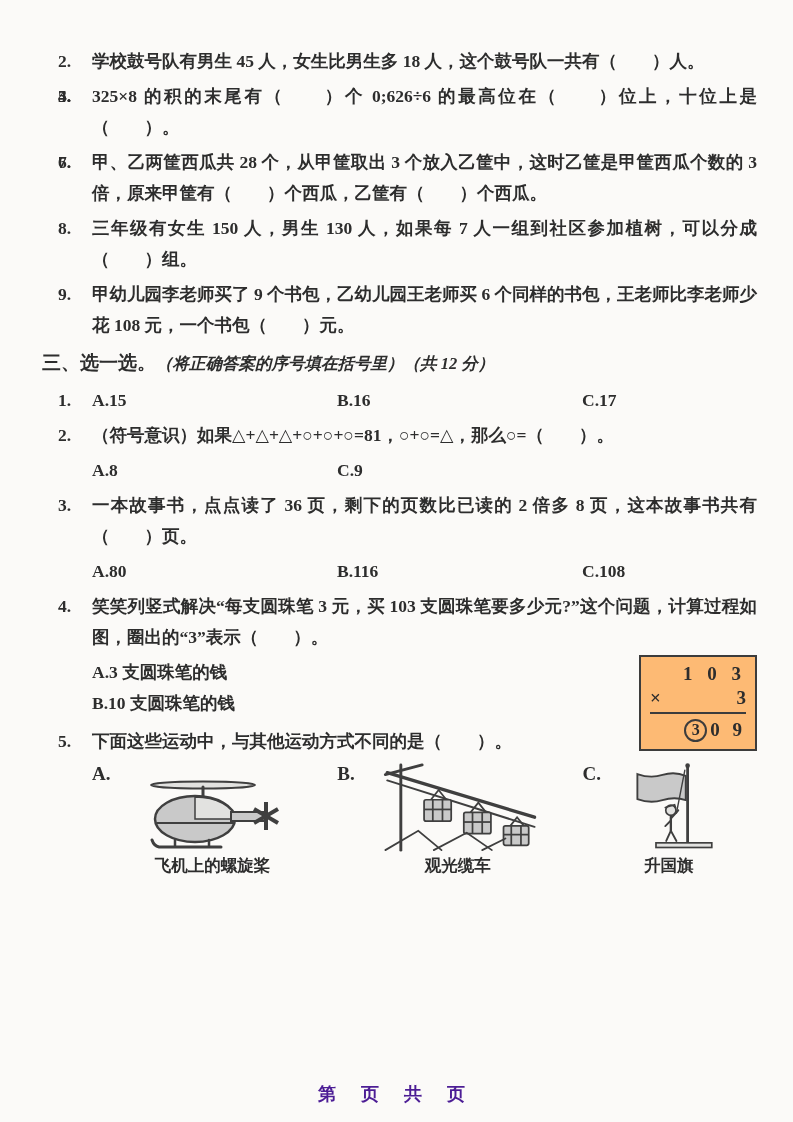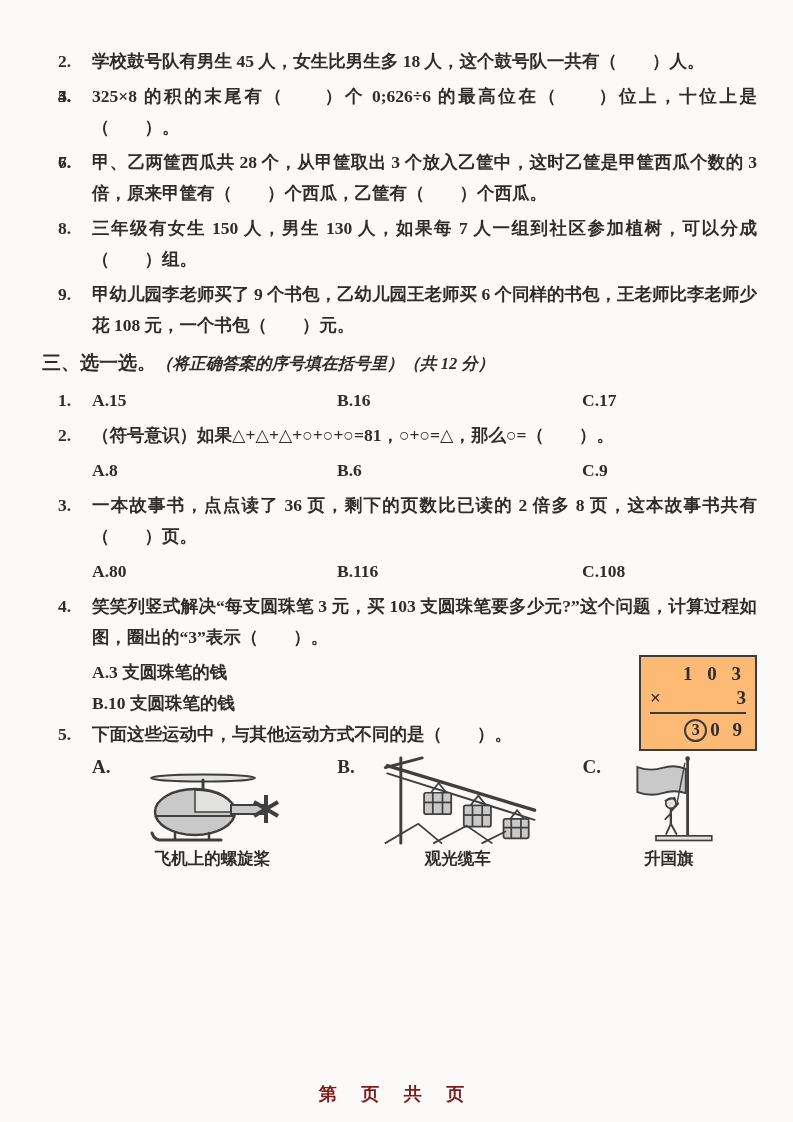--- a/index.html
+++ b/index.html
@@ -14,21 +14,21 @@
     font-size:17.5px; line-height:31px; font-weight:600; text-align:justify;
   }
   .qnum { position:absolute; left:16px; top:0; font-weight:700; }
   .section-head { margin:6px 0 6px; line-height:31px; }
   .sec-title { font-weight:700; font-size:19px; }
   .sec-hint { font-style:italic; font-size:16.5px; font-weight:600; }
   .opts { display:flex; line-height:31px; padding-left:50px; margin-bottom:4px; }
   .opt { width:245px; font-size:17.5px; font-weight:600; }
   .opt:last-child { width:auto; }
   .choice4 { position:relative; }
-  .opts-v { display:block; padding-left:50px; margin-bottom:0; }
+  .opts-v { display:block; padding-left:50px; margin-bottom:7px; }
   .opts-v .opt { display:block; width:auto; line-height:31px; }
   .mult-box {
     position:absolute; right:0px; top:64px; width:118px; box-sizing:border-box;
     border:2px solid #3c3c3c; background:#fdba74; padding:5px 9px 7px;
     font-size:19px; font-weight:700; line-height:24px;
   }
   .m-top { text-align:right; letter-spacing:5px; }
   .m-mid { display:flex; justify-content:space-between; border-bottom:2px solid #3c3c3c; padding-bottom:2px; letter-spacing:0; }
   .m-res { display:flex; justify-content:flex-end; align-items:center; padding-top:4px; letter-spacing:4px; }
   .circled {
@@ -36,22 +36,22 @@
     align-items:center; justify-content:center; letter-spacing:0; margin-right:3px; font-size:16px;
   }
   .figs { display:flex; padding-left:48px; margin-top:4px; align-items:flex-end; }
   .fig { position:relative; display:flex; flex-direction:column; justify-content:flex-end;
          align-items:center; height:116px; }
   .fig-a { width:250px; } .fig-b { width:250px; } .fig-c { width:180px; }
   .fig-label { position:absolute; left:2px; top:2px; font-weight:700; font-size:19px; }
   .fig-caption { font-size:16.5px; font-weight:700; margin-top:1px; white-space:nowrap; }
   .footer {
     position:absolute; left:0; right:0; bottom:16px; text-align:center;
-    font-size:18px; font-weight:600; letter-spacing:10px; color:#7f1d1d;
-    font-family:Liberation Serif, serif;
+    font-size:18px; font-weight:600; letter-spacing:10px; color:#4c1d95;
+    font-family:Liberation Sans, sans-serif;
   }
   .ln { stroke:#3f3f3f; fill:none; stroke-linecap:round; }
   .fillg { fill:#c9c9c9; stroke:#3f3f3f; }
   .filll { fill:#e2e2e0; stroke:#3f3f3f; }
 </style>
 </head>
 <body>
 
 <div class="page">
 
@@ -97,21 +97,20 @@
     <span class="opt">B.16</span>
     <span class="opt">C.17</span>
   </div>
 
   <div class="q">
     <span class="qnum">2.</span>
     <span class="qtext">（符号意识）如果△+△+△+○+○+○=81，○+○=△，那么○=（　　）。</span>
   </div>
   <div class="opts">
     <span class="opt">A.8</span>
-    <span class="opt">B.6</span>
     <span class="opt">C.9</span>
   </div>
 
   <div class="q">
     <span class="qnum">3.</span>
     <span class="qtext">一本故事书，点点读了 36 页，剩下的页数比已读的 2 倍多 8 页，这本故事书共有（　　）页。</span>
   </div>
   <div class="opts">
     <span class="opt">A.80</span>
     <span class="opt">B.116</span>

